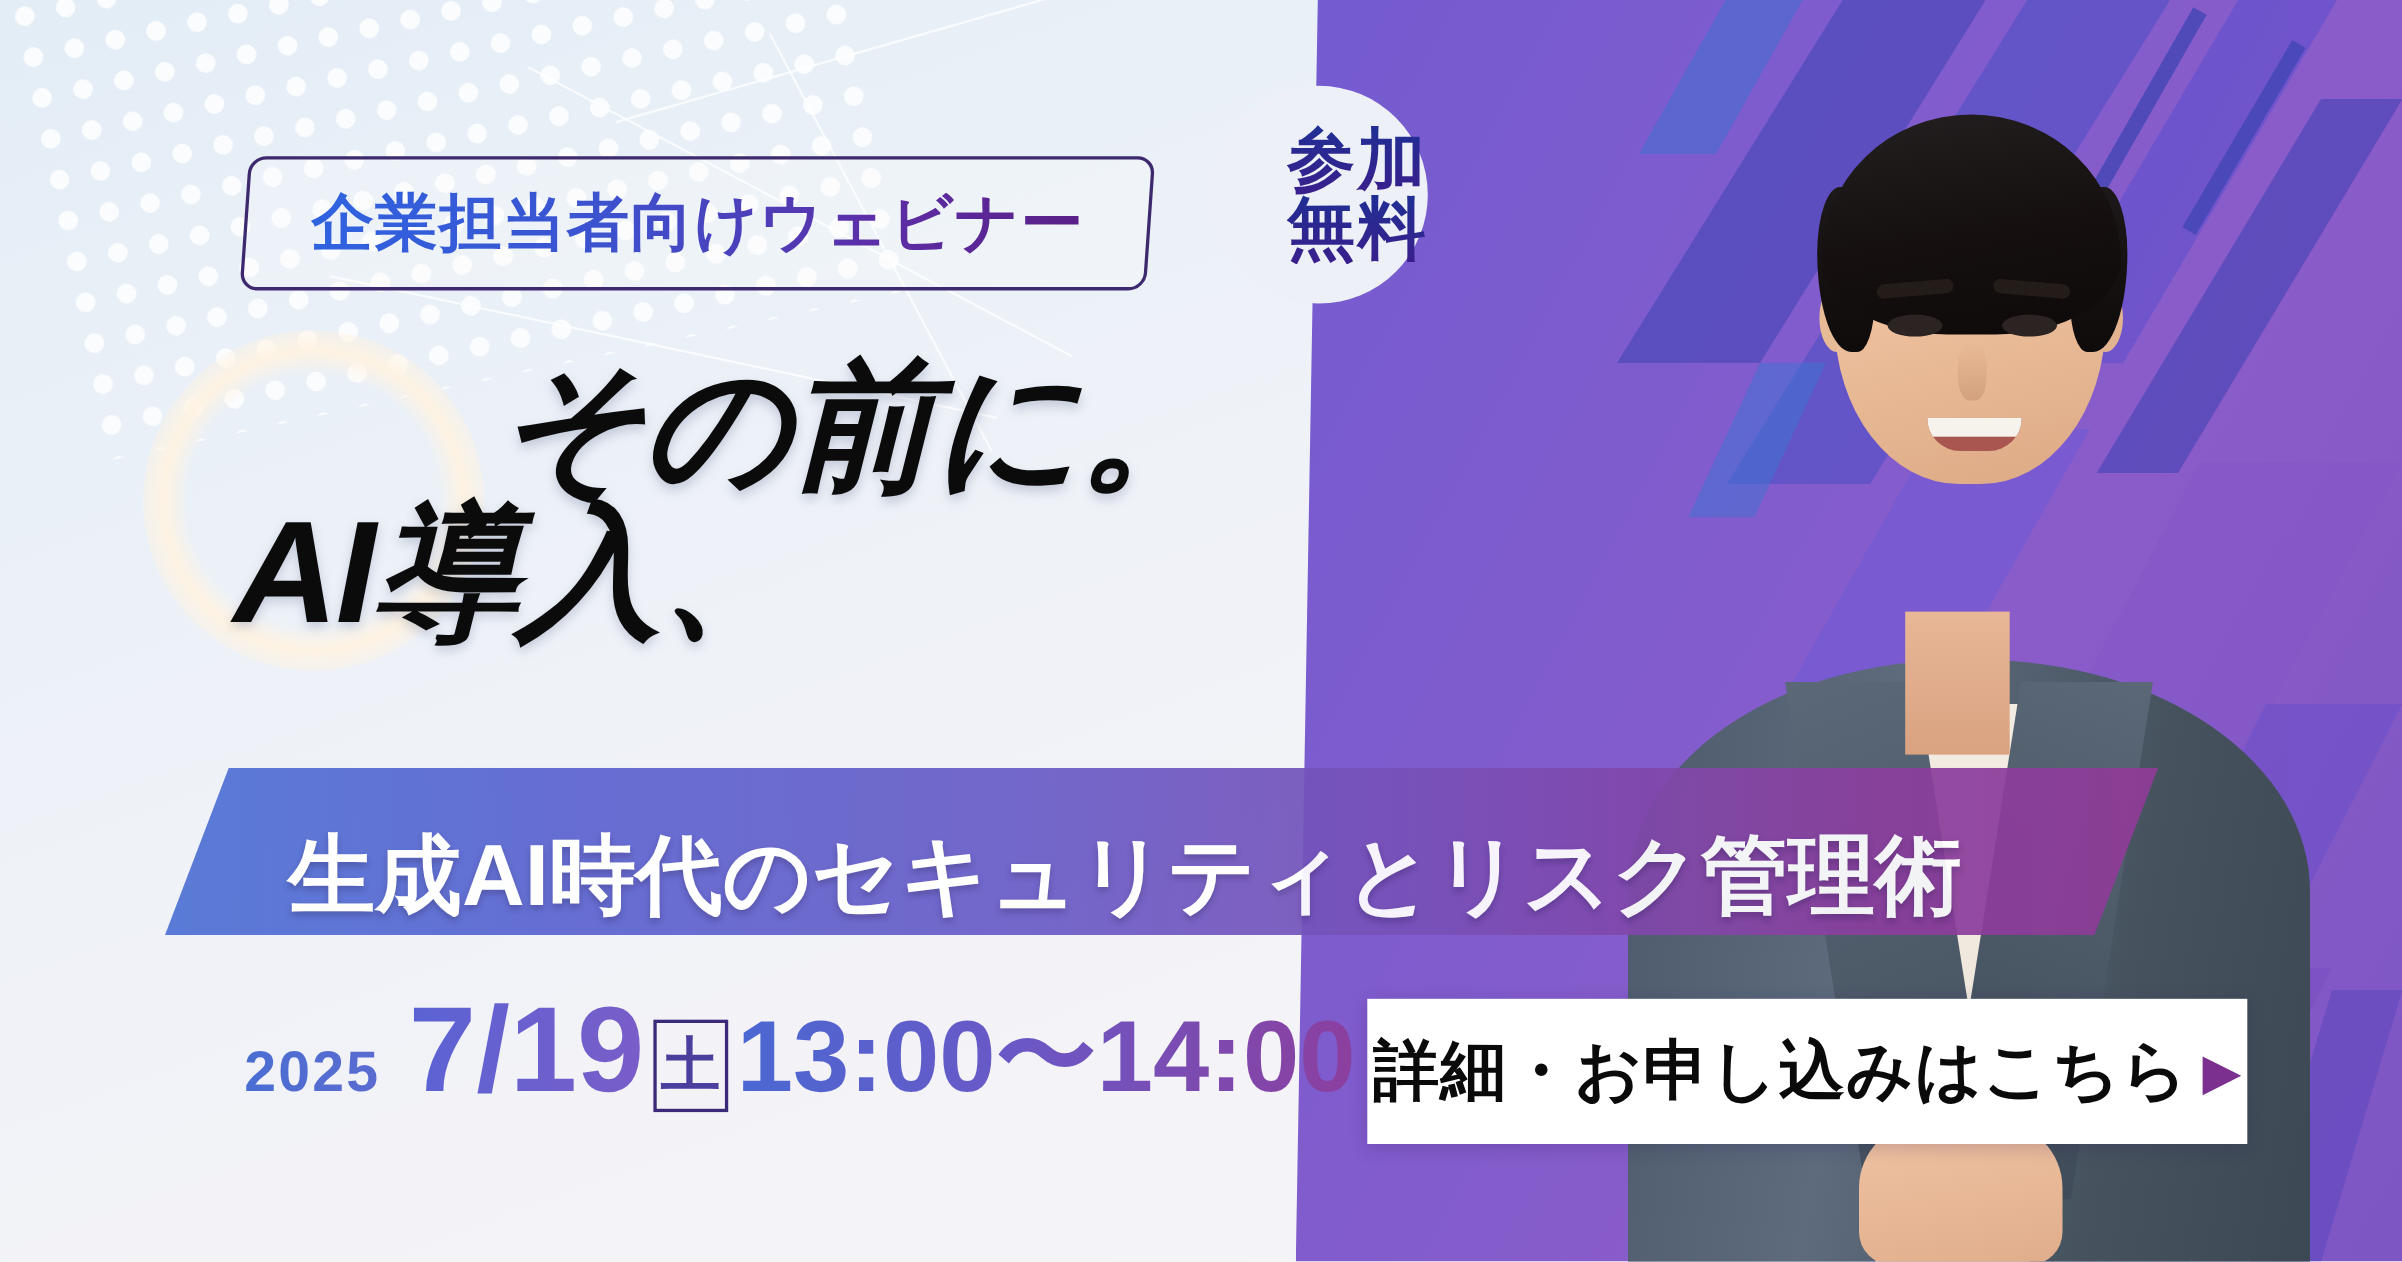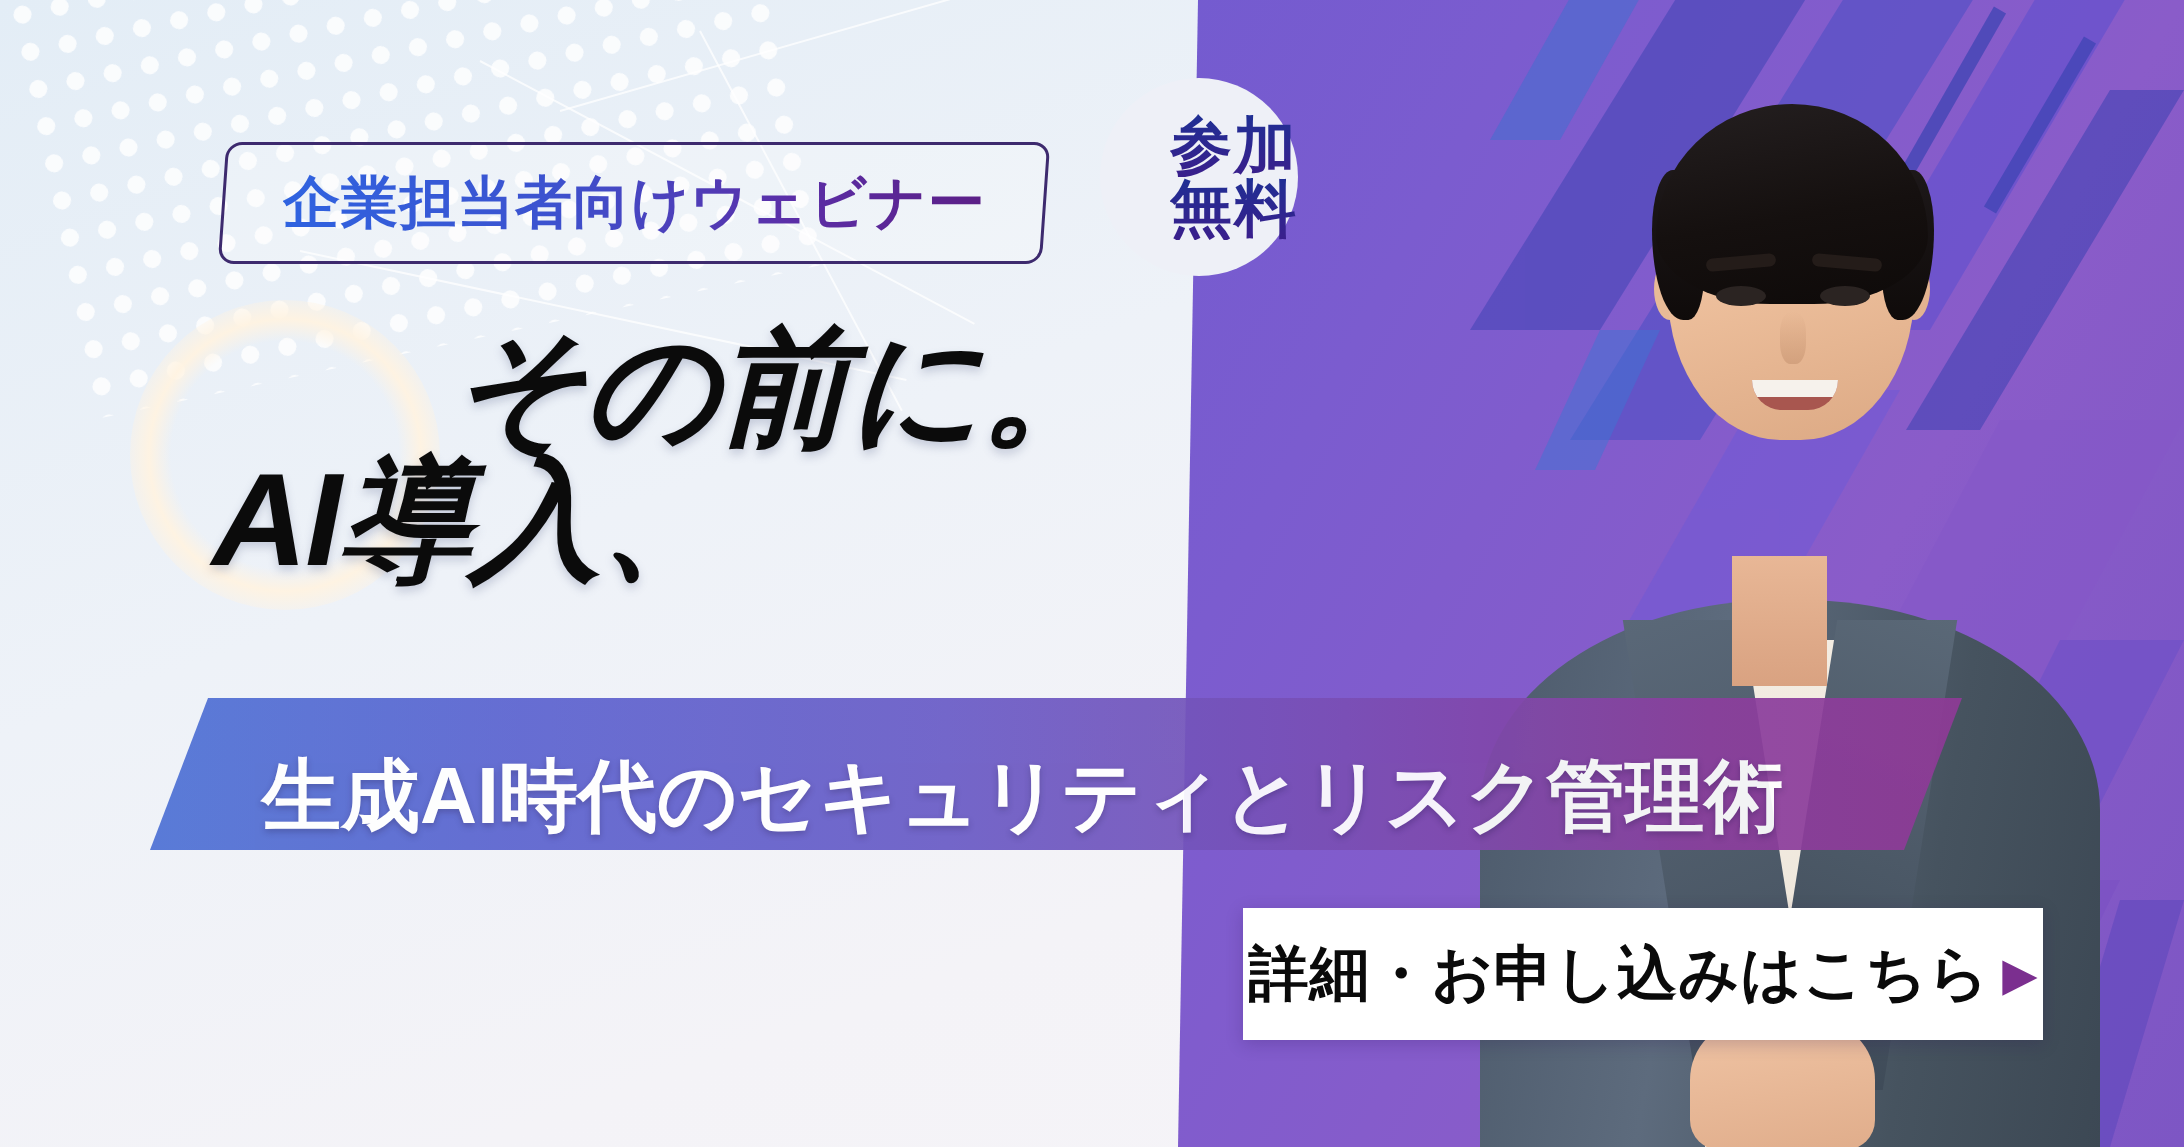--- a/index.html
+++ b/index.html
@@ -269,19 +269,25 @@
 
   <div class="headline">
     <div class="hl-line hl2">その前に。</div>
     <div class="hl-line hl1">AI導入、</div>
   </div>
 
   <div class="subbar">
     <span class="subbar-text">生成AI時代のセキュリティとリスク管理術</span>
   </div>
 
+  <div class="daterow">
+    <span class="d-year">2025</span>
+    <span class="d-date">7/19</span>
+    <span class="d-dow">土</span>
+    <span class="d-time">13:00〜14:00</span>
+  </div>
 
   <div class="cta">
     <span class="cta-label">詳細・お申し込みはこちら</span>
     <span class="cta-arrow">▶</span>
   </div>
 
 </div>
 
 </body></html>

